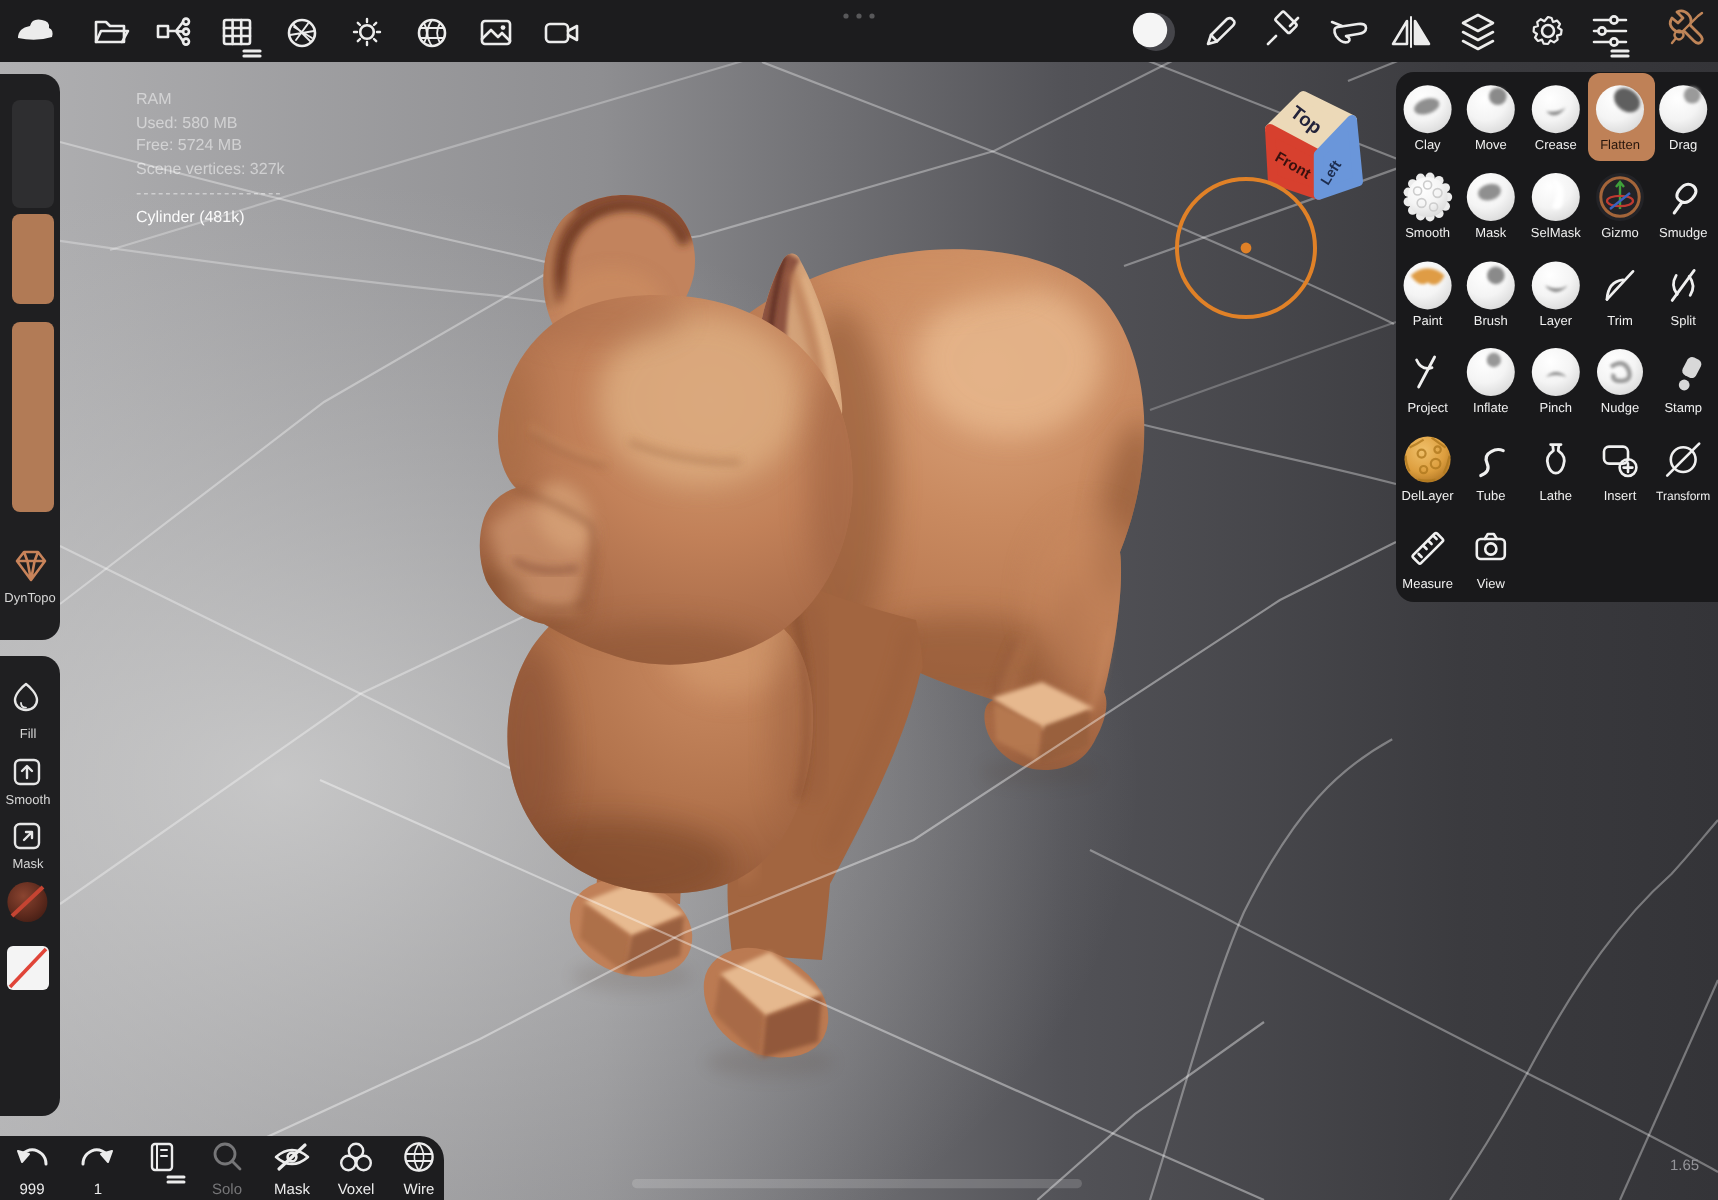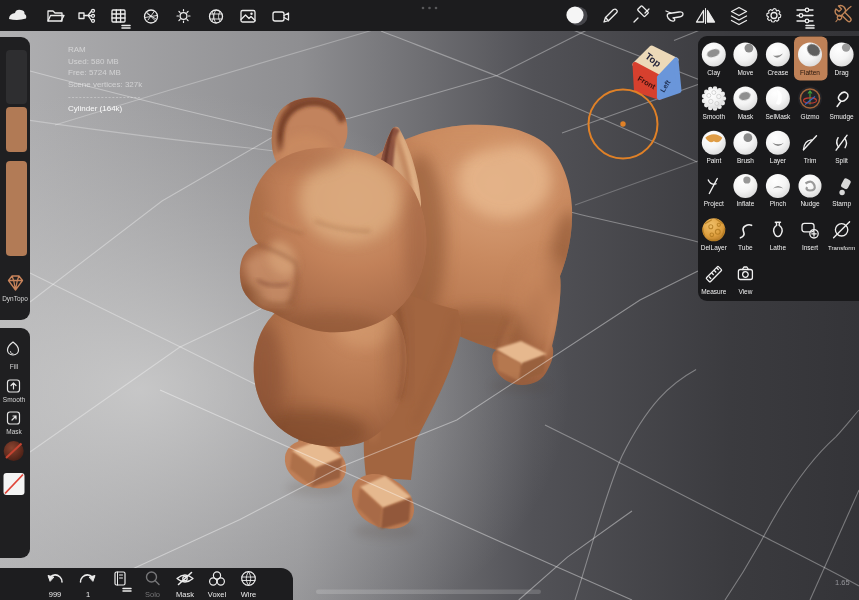--- a/index.html
+++ b/index.html
@@ -1,21 +1,21 @@
 <!DOCTYPE html>
 <html><head>
 <meta charset="utf-8">
 <style>
 html,body{margin:0;padding:0;width:859px;height:600px;overflow:hidden;background:#1c1c1e;font-family:"Liberation Sans",sans-serif;}
 #stage{position:relative;width:859px;height:600px;}
 #canvas{position:absolute;left:0;top:0;width:859px;height:600px;}
 #topbar{position:absolute;left:0;top:0;width:859px;height:31px;background:#1c1c1e;z-index:30;}
 #sidebar1{position:absolute;left:0;top:37px;width:30px;height:283px;border-radius:0 9px 9px 0;z-index:20;background:#1f1f21;}
 #sidebar2{position:absolute;left:0;top:328px;width:30px;height:230px;border-radius:0 9px 9px 0;z-index:20;background:#1f1f21;}
-#bottombar{position:absolute;left:0;top:568px;width:254px;height:32px;border-radius:0 12px 0 0;z-index:20;background:#1d1d1f;padding-left:39px;}
+#bottombar{position:absolute;left:0;top:568px;width:222px;height:32px;border-radius:0 12px 0 0;z-index:20;background:#1d1d1f;}
 #rightpanel{position:absolute;left:698px;top:36px;width:161px;height:265px;border-radius:9px 0 0 9px;z-index:20;background:#19191b;}
 #info{position:absolute;left:68px;top:44px;z-index:10;font-size:8px;line-height:11.7px;color:rgba(255,255,255,0.50);}
 #info .w{color:rgba(255,255,255,0.95);}
 </style>
 </head>
 <body>
 <div id="stage">
 <svg id="canvas" width="859" height="600" viewBox="0 0 859 600">
 <defs>
 <linearGradient id="bglin" x1="0%" y1="0%" x2="100%" y2="0%">
@@ -568,14 +568,14 @@
             <g fill="none" stroke="#f0f0f0" stroke-width="1.3" stroke-linecap="round" stroke-linejoin="round">
               <rect x="-7" y="-4.5" width="14" height="10" rx="2"></rect>
               <path d="M-3,-4.5 L-1.5,-7 L1.5,-7 L3,-4.5"></path>
               <circle cy="0.5" r="2.8"></circle>
             </g>
             <text y="20">View</text>
           </g>
 </g>
 </svg>
 </div>
-<div id="info">RAM<br>Used: 580 MB<br>Free: 5724 MB<br>Scene vertices: 327k<br><span style="letter-spacing:1px;">--------------------</span><br><span class="w">Cylinder (164k)</span></div>
+<div id="info">RAM<br>Used: 580 MB<br>Free: 5724 MB<br>Scene vertices: 327k<br><span style="letter-spacing:1px;">--------------------</span><br><span class="w">Cylinder (481k)</span></div>
 </div>
 
 </body></html>

